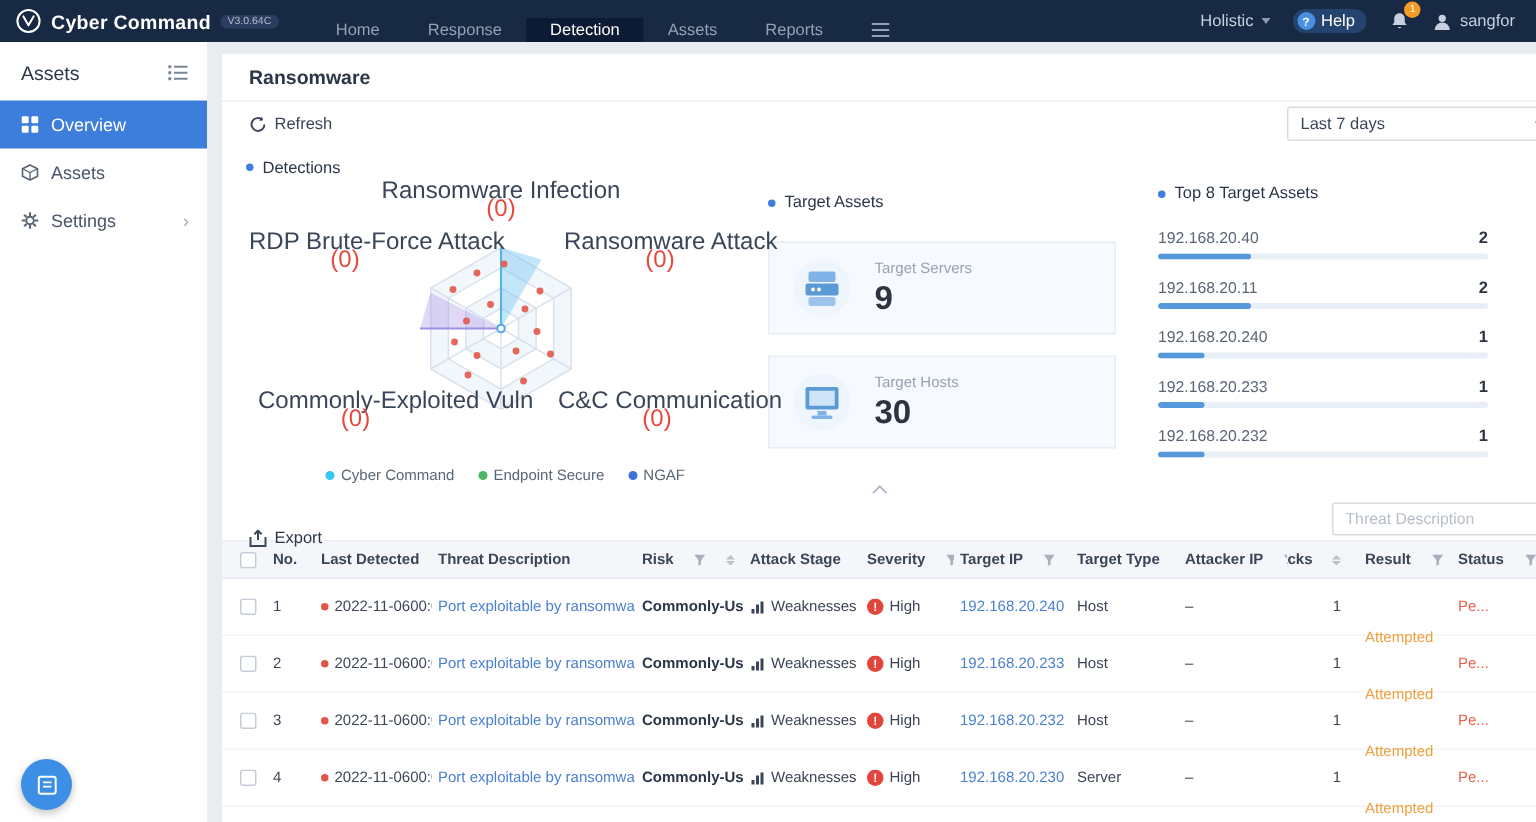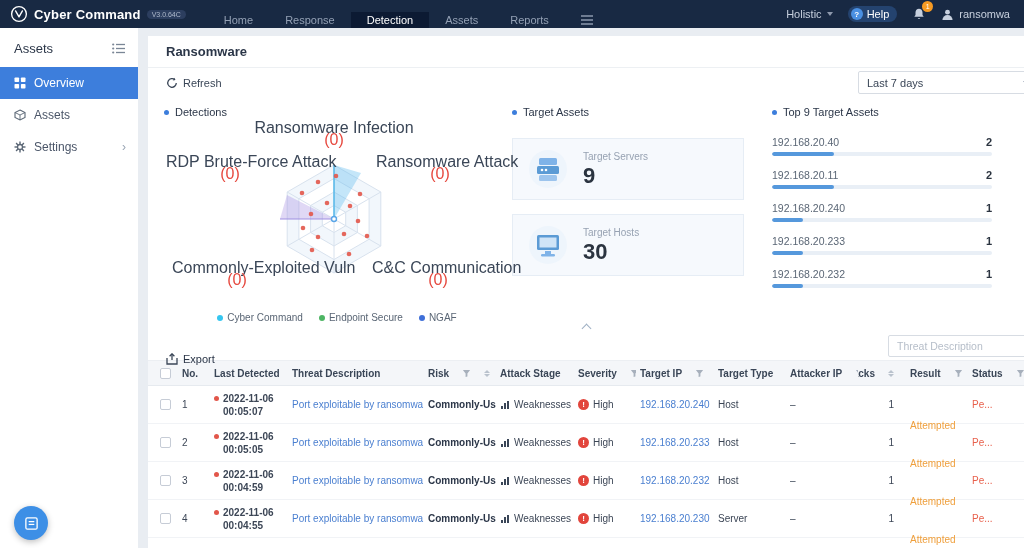--- a/index.html
+++ b/index.html
@@ -31,21 +31,21 @@
   .chev-right { position:absolute; right:12px; color:#9aa5b4; font-size:12px; line-height:1; }
 
   
   .panel { position:absolute; left:148px; top:36px; right:0; bottom:0; background:#fff; overflow:hidden; }
   .panel-title { height:32px; line-height:32px; padding-left:18px; font-size:13px; font-weight:bold; color:#2b3648; border-bottom:1px solid #edf0f3; }
   .toolbar { height:30px; display:flex; align-items:center; padding:0 18px; position:relative; }
   .refresh-btn { display:flex; align-items:center; gap:5px; font-size:11px; color:#3a4657; cursor:pointer; }
   .time-select { position:absolute; right:-14px; top:3px; width:180px; height:23px; border:1px solid #d7dce3; border-radius:2px; font-size:11px; color:#3a4657; display:flex; align-items:center; justify-content:space-between; padding:0 8px; background:#fff; cursor:pointer; }
 
   
-  .charts { display:flex; padding:6px 16px 0; height:224px; }
+  .charts { display:flex; padding:6px 16px 0; height:224px;align-items:center; }
   .col-detect { width:346px; }
   .col-targets { width:250px; padding-left:2px; }
   .col-top5 { flex:1; padding-left:12px; padding-right:16px; }
   .sec-title { display:flex; align-items:center; gap:6px; font-size:11px; color:#2b3648; height:16px; }
   .sec-bullet { width:5px; height:5px; border-radius:50%; background:#3d7edc; }
 
   .radar-wrap { position:relative; width:340px; height:190px; margin-top:2px; }
   .radar-svg { position:absolute; left:0; top:0; }
   .ax { position:absolute; text-align:center; font-size:16px; color:#3a4657; line-height:12px; pointer-events:none; white-space:nowrap; }
   .ax .cnt { color:#e6493f; }
@@ -92,21 +92,21 @@
   .sico { display:inline-flex; flex-direction:column; gap:1px; flex:none; }
   .sico i { width:0; height:0; border-left:3px solid transparent; border-right:3px solid transparent; display:block; }
   .sico .up { border-bottom:3.5px solid #b9c2cd; }
   .sico .dn { border-top:3.5px solid #b9c2cd; }
 
   .tr { display:flex; align-items:center; height:38px; border-bottom:1px solid #f1f3f6; cursor:pointer; }
   .td { font-size:10px; color:#3c4656; padding-left:4px; white-space:nowrap; overflow:hidden; flex:none; }
   .td.link { color:#4a7fd0; cursor:pointer; }
   .td.date { display:flex; align-items:flex-start; gap:4px; }
   .reddot { width:5px; height:5px; background:#e2564a; border-radius:50%; margin-top:4px; flex:none; }
-  .dt { display:flex; flex-direction:column; line-height:13px;font-weight:bold; }
+  .dt { display:flex; flex-direction:row; line-height:13px; }
   .td.num { text-align:right; padding-right:12px; }
   .td.stage { display:flex; align-items:center; gap:4px; }
   .td.sev { display:flex; align-items:center; }
   .sev-ico { width:11px; height:11px; border-radius:50%; background:#e2453c; color:#fff; font-size:8px; font-weight:bold; display:inline-flex; align-items:center; justify-content:center; margin-right:4px; flex:none; }
   .td.risk { color:#2b3648; font-weight:bold; }
   .td.result { color:#ef9f3c;margin-top:41px; }
   .td.status { color:#e8604c; }
 
   .fab { position:absolute; left:14px; bottom:8px; width:34px; height:34px; border-radius:50%; background:#3d8fe6; display:flex; align-items:center; justify-content:center; box-shadow:0 2px 6px rgba(0,0,0,.25); cursor:pointer; z-index:9; }
 </style>
@@ -152,21 +152,21 @@
           <path d="M8 2c-2.4 0-4 1.8-4 4.2V9l-1.4 2h10.8L12 9V6.2C12 3.8 10.4 2 8 2z" fill="#c7d0de"></path>
           <path d="M6.6 12.6a1.5 1.5 0 002.8 0z" fill="#c7d0de"></path>
         </svg>
       <span class="badge">1</span>
     </div>
     <div class="user">
       <svg width="13" height="13" viewBox="0 0 14 14">
           <circle cx="7" cy="4.5" r="2.6" fill="#c7d0de"></circle>
           <path d="M1.5 13a5.5 5.5 0 0111 0z" fill="#c7d0de"></path>
         </svg>
-      <span>ransomwa</span>
+      <span>sangfor</span>
     </div>
   </div>
 </div>
 
 <div class="sidebar">
   <div class="sidebar-header">
     <span>Assets</span>
     <svg width="14" height="11" viewBox="0 0 14 11">
         <g stroke="#7a8696" stroke-width="1.3">
           <line x1="4" y1="1.5" x2="13" y2="1.5"></line>
@@ -344,21 +344,21 @@
         <div class="ta-info">
           <span class="ta-label">Target Hosts</span>
           <span class="ta-value">30</span>
         </div>
       </div>
     </div>
 
     <div class="col-top5">
       <div class="sec-title">
         <span class="sec-bullet"></span>
-        <span>Top 9 Target Assets</span>
+        <span>Top 8 Target Assets</span>
       </div>
       <div>
     <div class="t5">
       <div class="t5-row">
         <span class="t5-ip">192.168.20.40</span>
         <span class="t5-n">2</span>
       </div>
       <div class="t5-track">
         <div class="t5-fill" style="width:28%"></div>
       </div>

